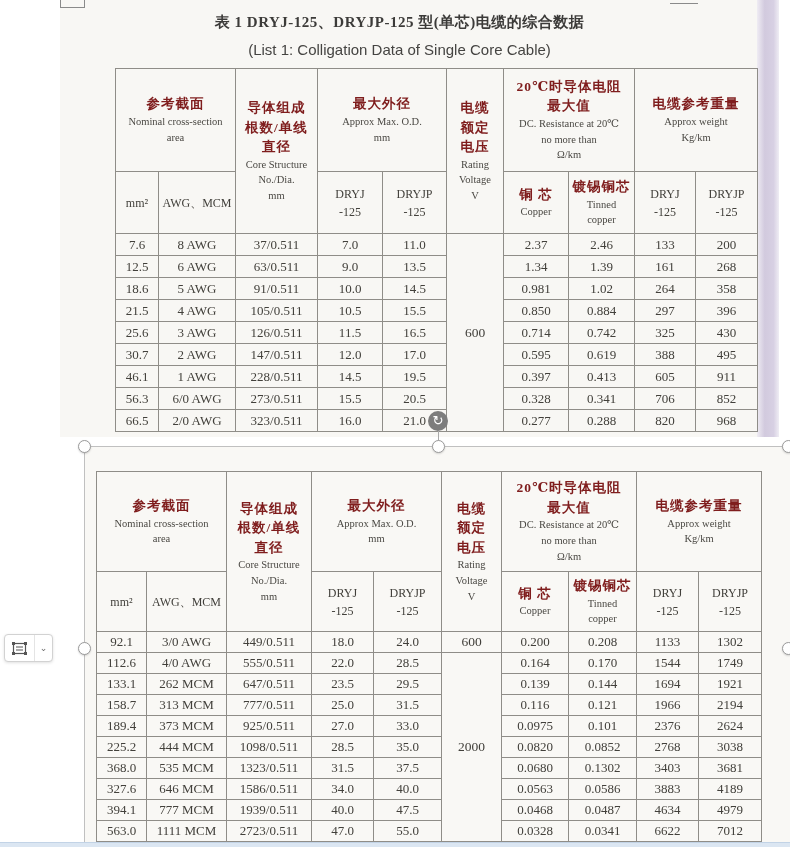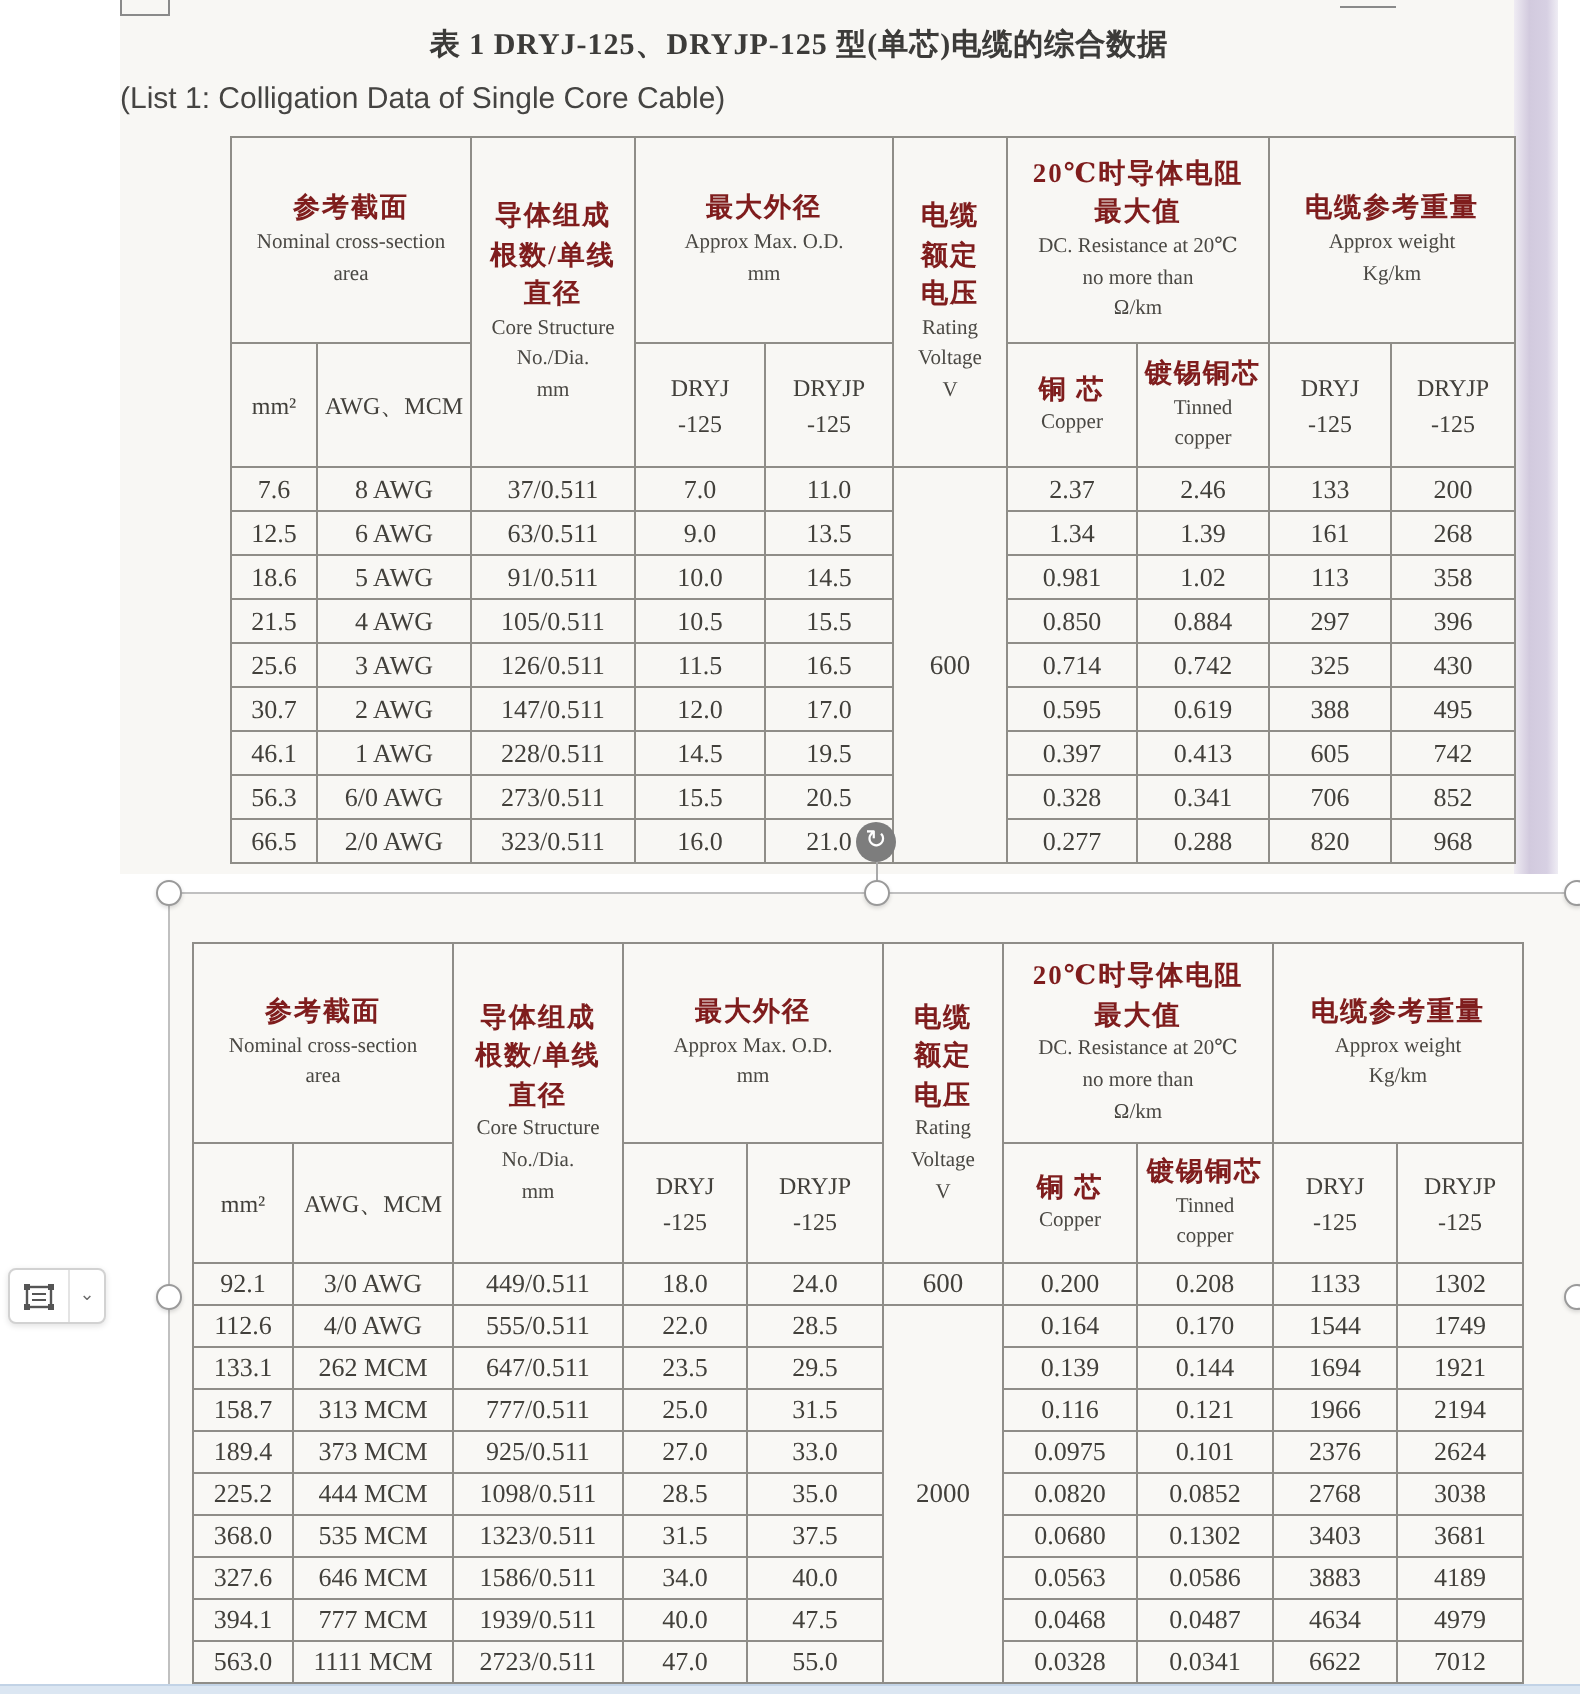--- a/index.html
+++ b/index.html
@@ -15,21 +15,21 @@
   .lavender { position:absolute; right:0; top:0; width:22px; height:100%;
               background:linear-gradient(90deg,#efecf3 0%,#d2cade 35%,#d7d0e3 75%,#efedf4 100%); }
   .artifact-box { position:absolute; left:0; top:-1px; width:25px; height:9px;
                   border-left:1px solid #8a8a8a; border-right:1px solid #8a8a8a; border-bottom:1px solid #8a8a8a; }
   .artifact-line { position:absolute; left:610px; top:3px; width:28px; height:1px; background:#8a8a8a; }
 
   
   .title-line1 { position:absolute; top:13px; left:0; right:40px; text-align:center;
                  font-size:15px; font-weight:600; color:#3c3b39; letter-spacing:.5px;
                  font-family:Liberation Serif, serif; }
-  .title-line2 { position:absolute; top:41px; left:0; right:40px; 
+  .title-line2 { position:absolute; top:41px; left:0; right:40px; text-align:center;
                  font-size:15px; font-weight:400; color:#454442;
                  font-family:"Liberation Sans","DejaVu Sans",sans-serif; }
 
   
   table.cable { border-collapse:collapse; table-layout:fixed; position:absolute; color:#42403b; }
   table.cable td, table.cable th { border:1px solid #8f8d88; text-align:center; vertical-align:middle;
                                    font-weight:normal; padding:0 1px; overflow:hidden; }
   #table1 { left:55px; top:68px; width:642px; }
   #table2 { left:11px; top:24px; width:665px; }
   .zh  { display:block; font-size:13.5px; font-weight:600; letter-spacing:1px; color:#7f1d1d; line-height:1.45; }
@@ -190,21 +190,21 @@
             <td>268</td>
           </tr>
           <tr>
             <td>18.6</td>
             <td>5 AWG</td>
             <td>91/0.511</td>
             <td>10.0</td>
             <td>14.5</td>
             <td>0.981</td>
             <td>1.02</td>
-            <td>113</td>
+            <td>264</td>
             <td>358</td>
           </tr>
           <tr>
             <td>21.5</td>
             <td>4 AWG</td>
             <td>105/0.511</td>
             <td>10.5</td>
             <td>15.5</td>
             <td>0.850</td>
             <td>0.884</td>
@@ -235,21 +235,21 @@
           </tr>
           <tr>
             <td>46.1</td>
             <td>1 AWG</td>
             <td>228/0.511</td>
             <td>14.5</td>
             <td>19.5</td>
             <td>0.397</td>
             <td>0.413</td>
             <td>605</td>
-            <td>742</td>
+            <td>911</td>
           </tr>
           <tr>
             <td>56.3</td>
             <td>6/0 AWG</td>
             <td>273/0.511</td>
             <td>15.5</td>
             <td>20.5</td>
             <td>0.328</td>
             <td>0.341</td>
             <td>706</td>

